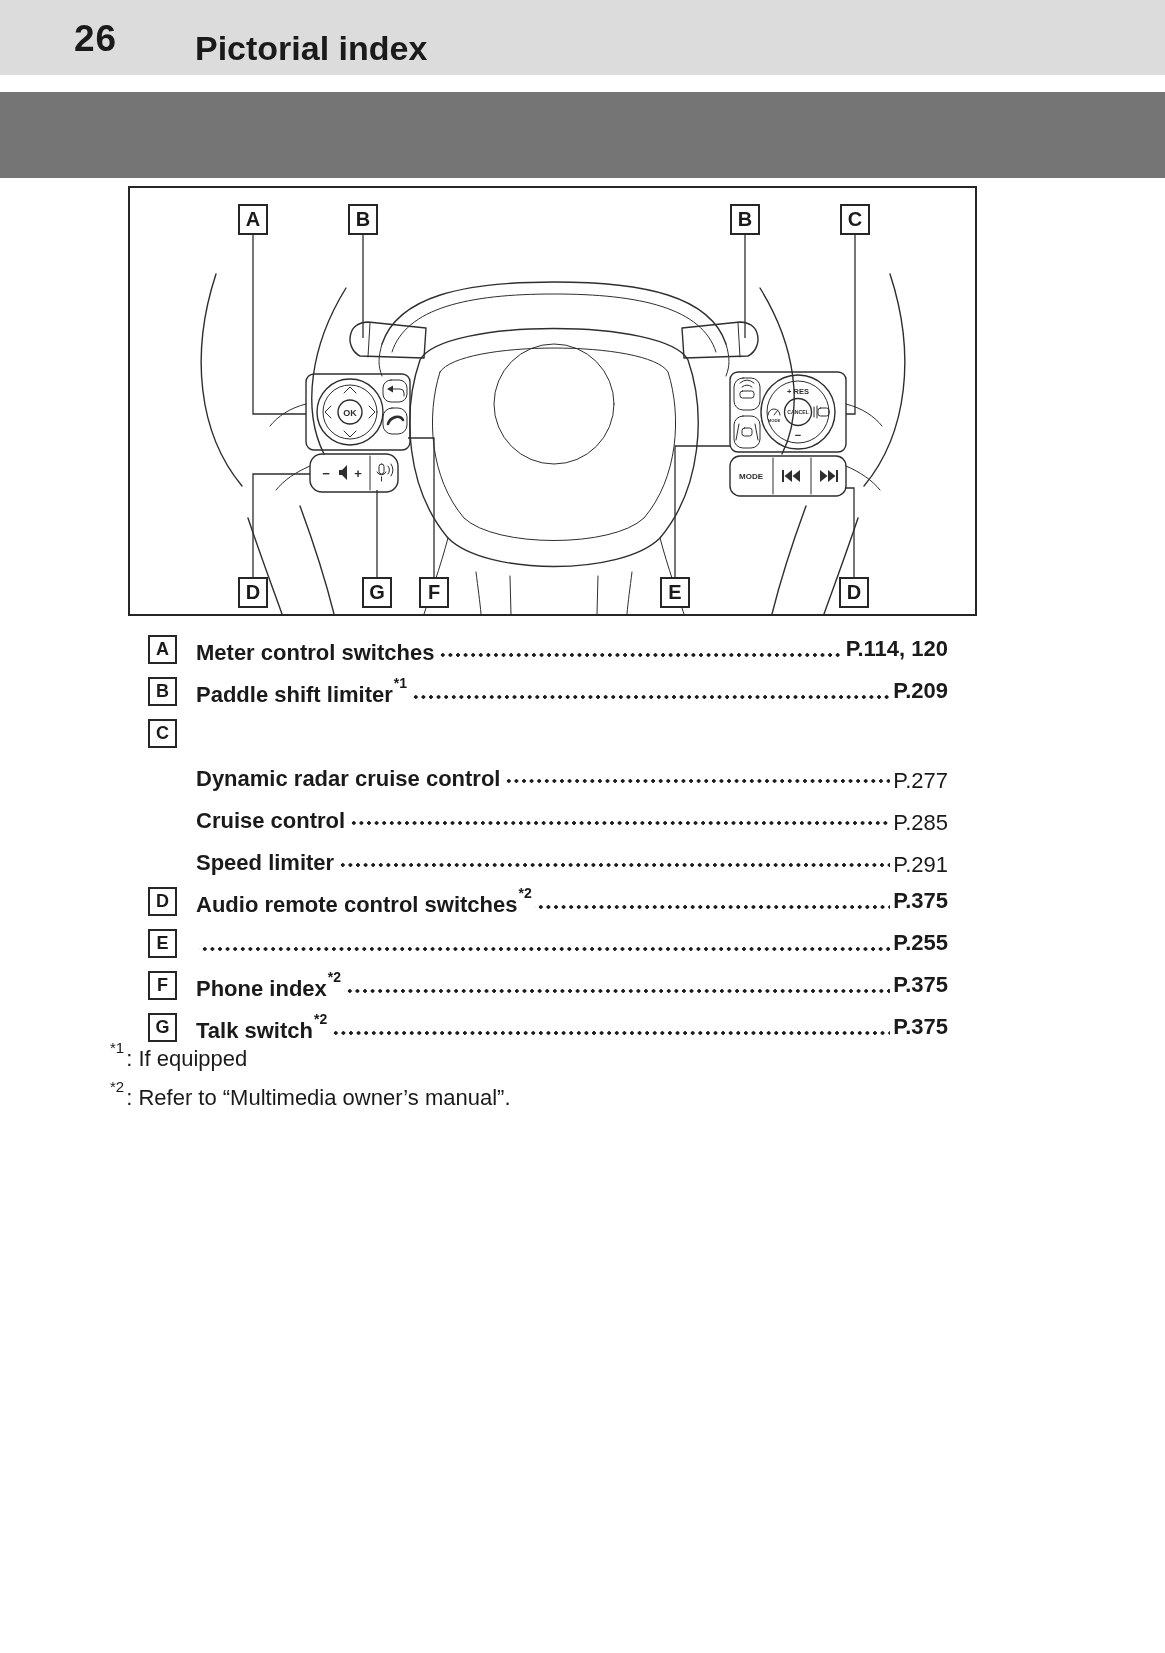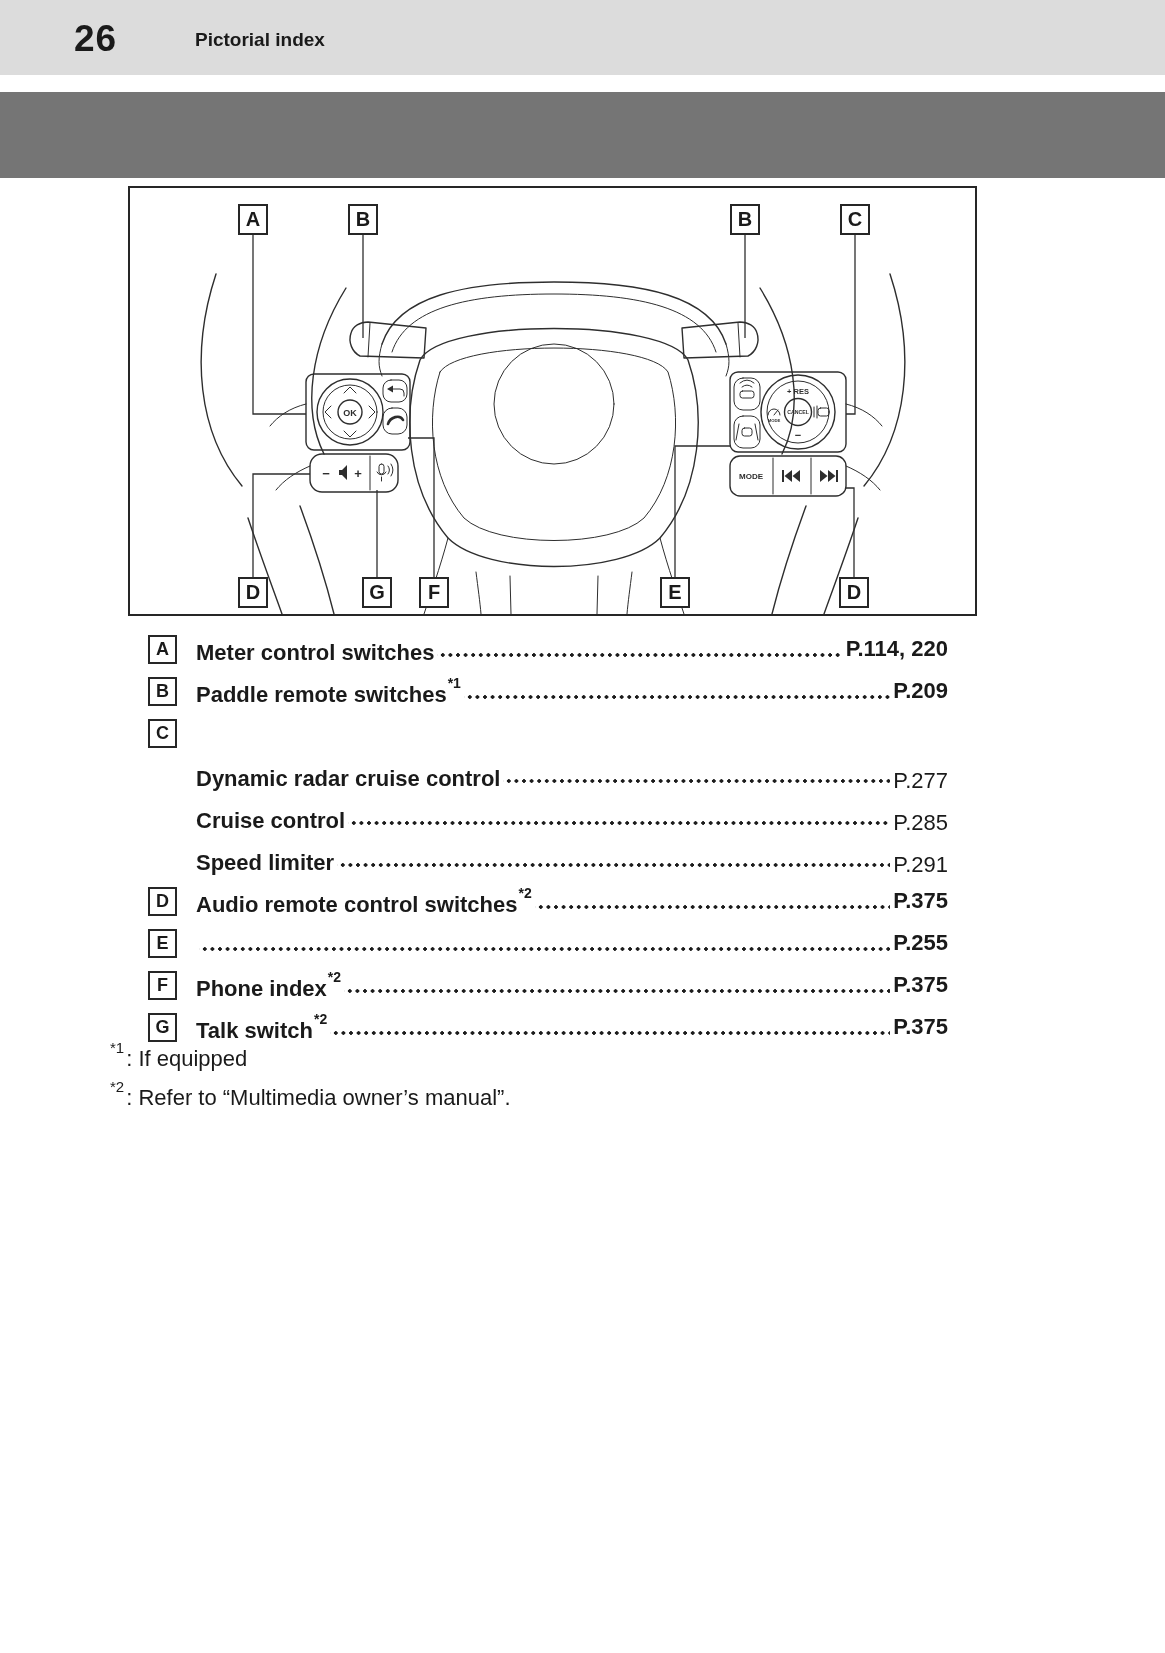--- a/index.html
+++ b/index.html
@@ -3,21 +3,21 @@
 <meta charset="utf-8">
 <style>
   html,body{margin:0;padding:0;background:#ffffff;}
   .page{
     position:relative;width:1165px;height:1342px;background:#ffffff;
     font-family:"Liberation Sans", sans-serif;color:#1a1a1a;overflow:hidden;
   }
   
   .header-band{position:absolute;left:0;top:0;width:1165px;height:75px;background:#dcdcdc;}
   .page-number{position:absolute;left:74px;top:18px;font-size:37px;font-weight:700;letter-spacing:1px;}
-  .page-title{position:absolute;left:195px;top:29px;font-size:19px;font-weight:700;}
+  .page-title{position:absolute;left:195px;top:29px;font-size:34px;font-weight:700;}
   .dark-band{position:absolute;left:0;top:92px;width:1165px;height:86px;background:#757575;}
 
   
   .diagram-box{position:absolute;left:128px;top:186px;width:849px;height:430px;
     border:2px solid #262626;background:#ffffff;box-sizing:border-box;}
   .diagram-box svg{position:absolute;left:0;top:0;}
   .callout{position:absolute;width:30px;height:31px;border:2px solid #262626;background:#ffffff;
     box-sizing:border-box;display:flex;align-items:center;justify-content:center;
     font-size:20px;font-weight:700;z-index:3;}
   .ln{fill:none;stroke:#2e2e2e;stroke-width:1.4;stroke-linecap:round;stroke-linejoin:round;}
@@ -215,27 +215,27 @@
       </div>
   </div>
 
   <div class="index-list" id="index-rows">
       <div class="index-row">
         <div class="letter-slot">
           <div class="letter-box">A</div>
         </div>
         <span class="row-label">Meter control switches</span>
         <span class="dots"></span>
-        <span class="row-page">P.114, 220</span>
+        <span class="row-page">P.114, 120</span>
       </div>
       <div class="index-row">
         <div class="letter-slot">
           <div class="letter-box">B</div>
         </div>
-        <span class="row-label">Paddle remote switches</span>
+        <span class="row-label">Paddle shift limiter</span>
         <span class="row-sup">*1</span>
         <span class="dots"></span>
         <span class="row-page">P.209</span>
       </div>
       <div class="index-row">
         <div class="letter-slot">
           <div class="letter-box">C</div>
         </div>
       </div>
       <div class="index-row">

